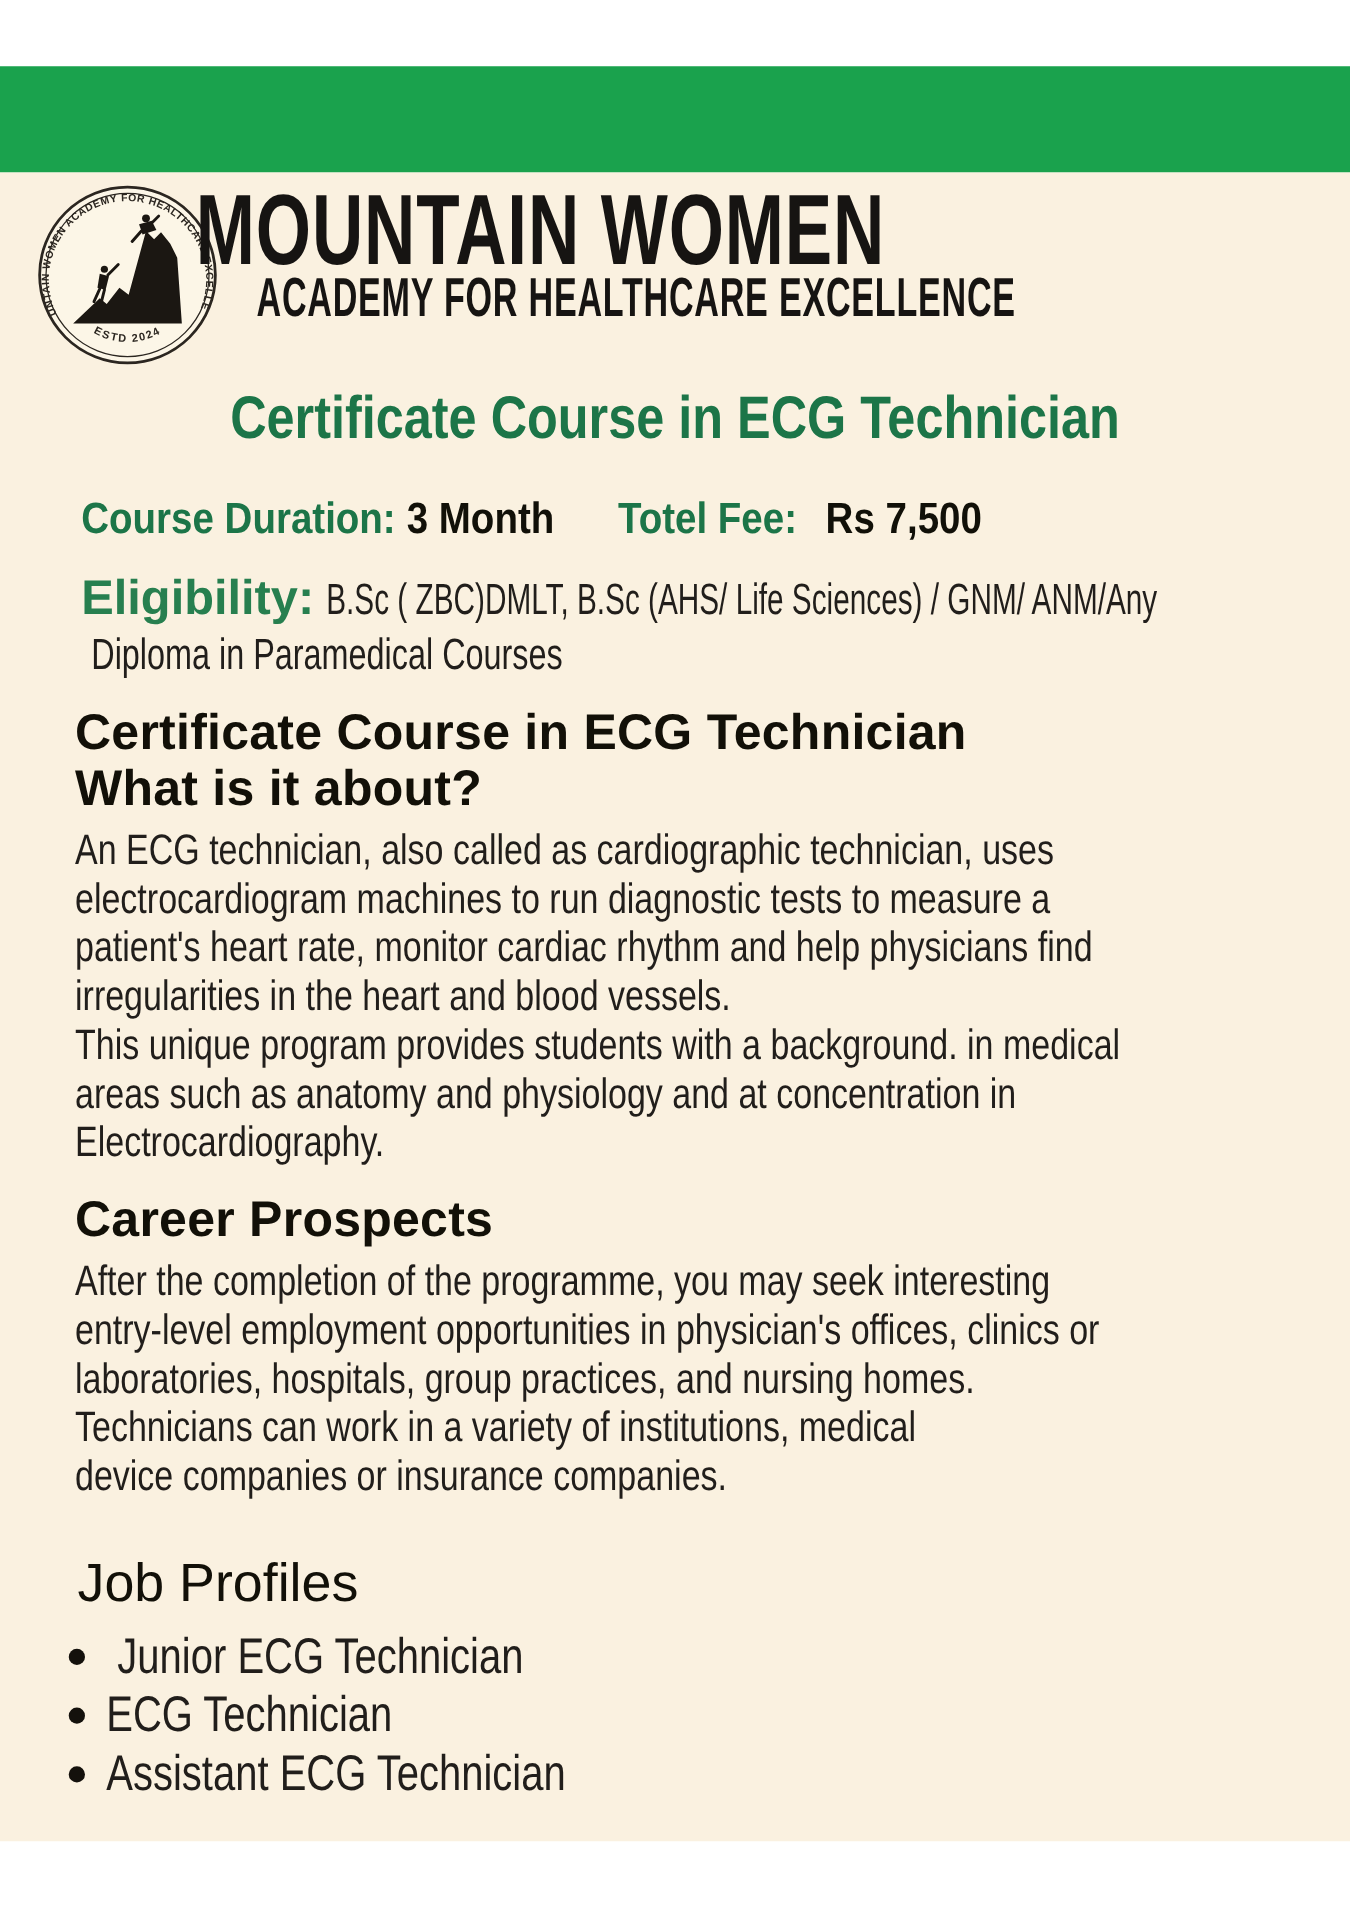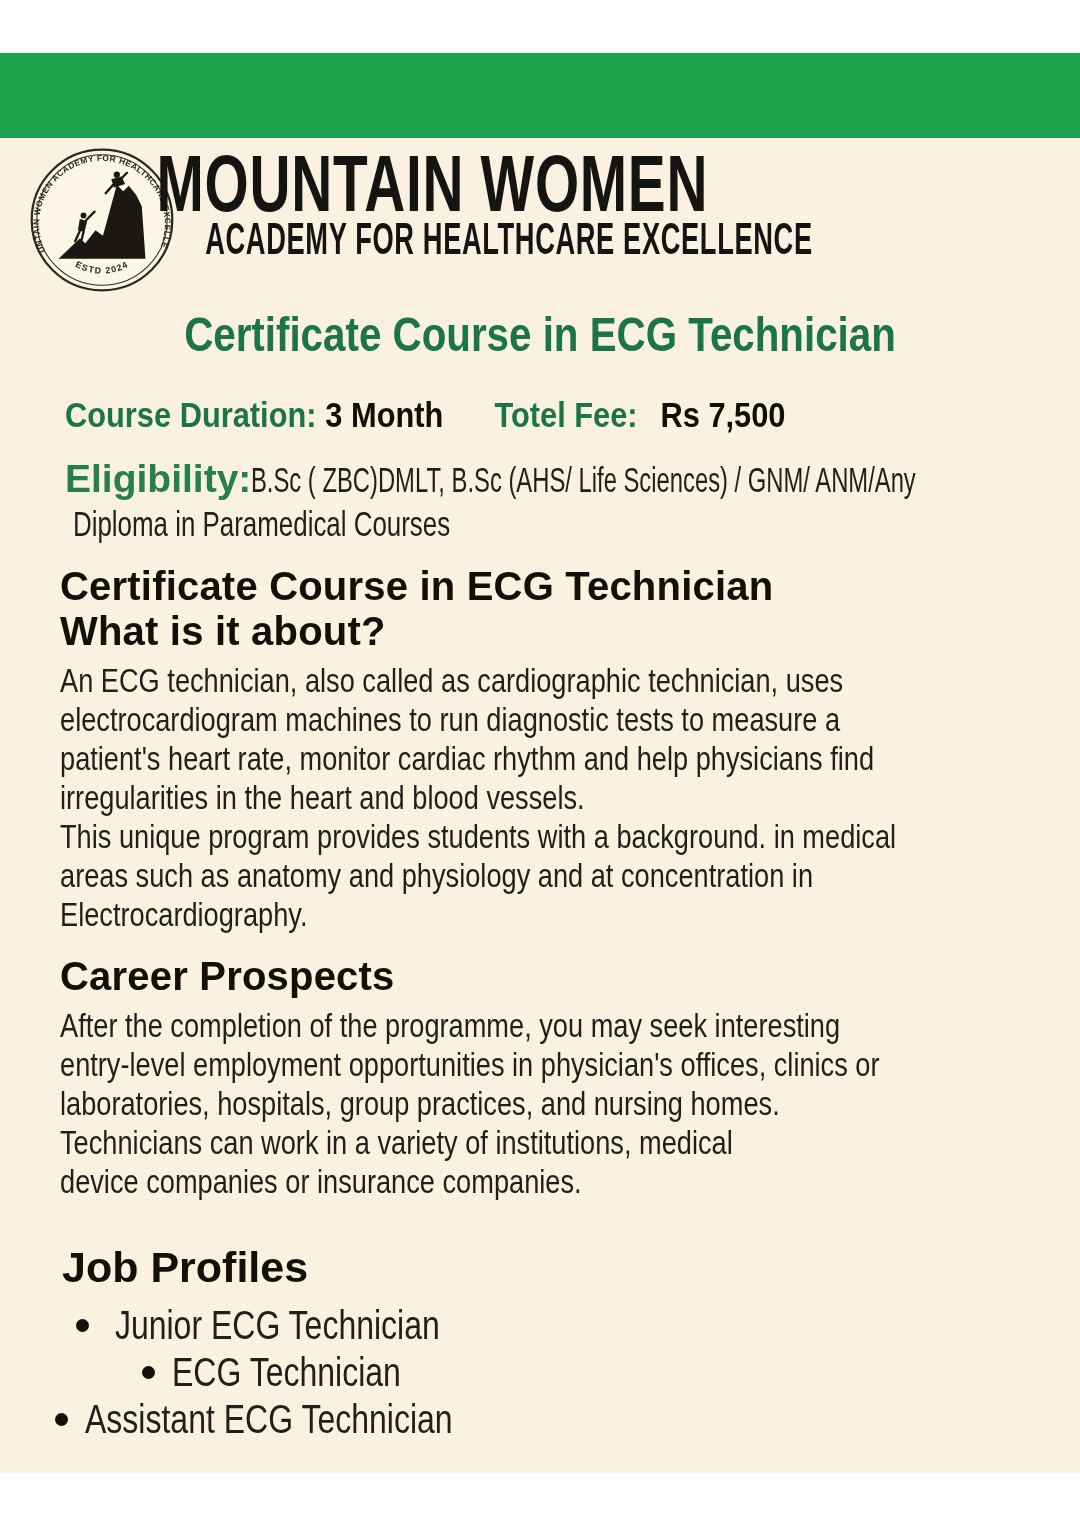--- a/index.html
+++ b/index.html
@@ -44,38 +44,38 @@
     transform:scaleX(.88);transform-origin:0 50%;
   }
   .fees .green{color:var(--green-text);}
   .fees .dark{color:#111008;}
   .sp1{display:inline-block;width:10px;}
   .sp2{display:inline-block;width:58px;}
   .sp3{display:inline-block;width:26px;}
 
   .elig{position:absolute;top:318px;left:65px;}
   .elig-row{display:flex;align-items:baseline;white-space:nowrap;}
-  .elig-label{font-size:39px;line-height:46px;font-weight:bold;color:#277f4f;}
+  .elig-label{font-size:39px;line-height:46px;font-weight:bold;color:#277f4f;margin-right:10px;}
   .elig-text{font-size:35px;font-weight:500;color:var(--body-ink);transform:scaleX(.68);transform-origin:0 50%;white-space:nowrap;}
   .elig-line2{margin-left:8px;font-size:35px;line-height:44px;color:var(--body-ink);transform:scaleX(.74);transform-origin:0 50%;white-space:nowrap;}
 
   .section{position:absolute;left:60px;}
   .about{top:426px;}
   .career{top:816px;}
   .h-black{font-size:40px;line-height:45px;font-weight:bold;color:#121008;letter-spacing:.2px;}
   .para{margin-top:7px;}
   .bline{
     font-size:34px;line-height:39px;color:var(--body-ink);
     transform:scaleX(.8);transform-origin:0 50%;white-space:nowrap;
   }
 
   .jobs{position:absolute;top:1104px;left:55px;}
-  .jobs-h{font-size:43px;line-height:50px;font-weight:bold;color:#121008;margin-left:7px;}
+  .jobs-h{font-size:43px;line-height:50px;font-weight:normal;color:#121008;margin-left:7px;}
   .job-list{margin-top:10px;}
-  .job-item{display:flex;align-items:center;height:47px;justify-content:center;}
+  .job-item{display:flex;align-items:center;height:47px;}
   .dot{width:13px;height:13px;border-radius:50%;background:#14110c;margin-right:17px;flex:0 0 auto;}
   .job-text{
     font-size:40px;color:var(--body-ink);white-space:pre;
     transform:scaleX(.8);transform-origin:0 50%;
   }
 </style>
 </head>
 <body>
 
 <div class="page">

